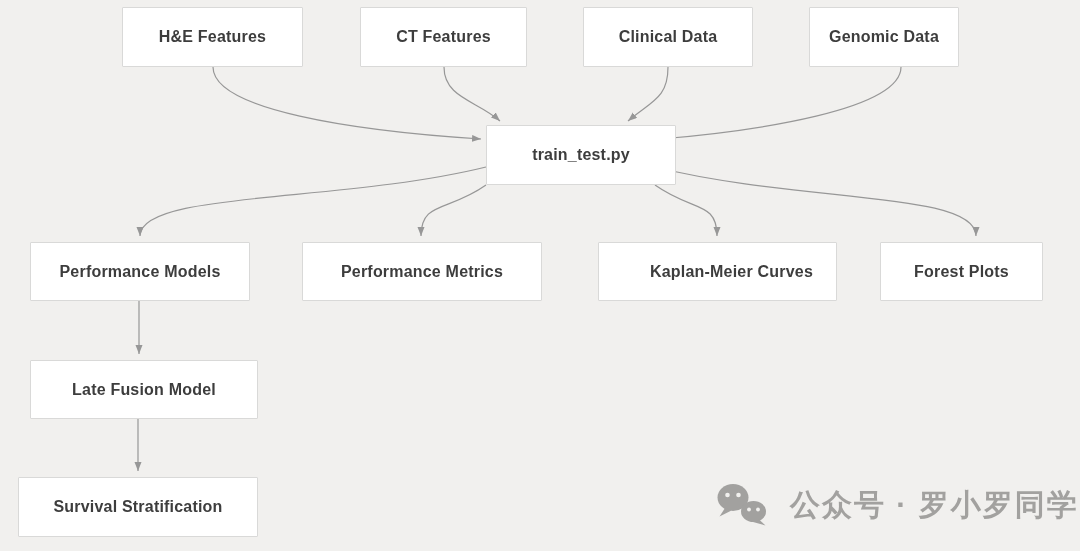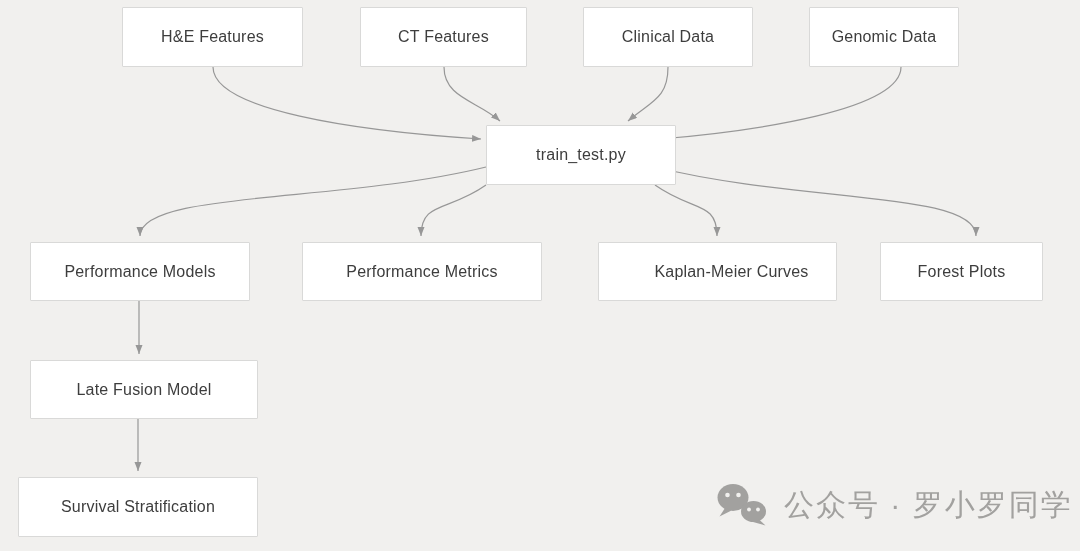--- a/index.html
+++ b/index.html
@@ -14,20 +14,21 @@
   body{
     background:var(--bg);
     font-family:"Liberation Sans", sans-serif;
   }
   .stage{
     position:relative;
     width:1080px;
     height:551px;
     background:var(--bg);
     overflow:hidden;
+    font-weight:bold;
   }
   .edges{
     position:absolute;
     left:0;top:0;
     width:1080px;height:551px;
     pointer-events:none;
   }
   .edge{
     fill:none;
     stroke:var(--arrow);
@@ -46,21 +47,21 @@
     font-size:16px;
     letter-spacing:0.2px;
     white-space:nowrap;
   }
   .watermark{
     position:absolute;
     left:716px;
     top:483px;
     display:flex;
     align-items:center;
-    gap:14px;
+    gap:20px;
     color:var(--watermark);
   }
   .watermark .wm-text{
     font-size:30px;
     letter-spacing:2px;
     line-height:1;
   }
   .wm-icon{display:block;}
 </style>
 </head>

